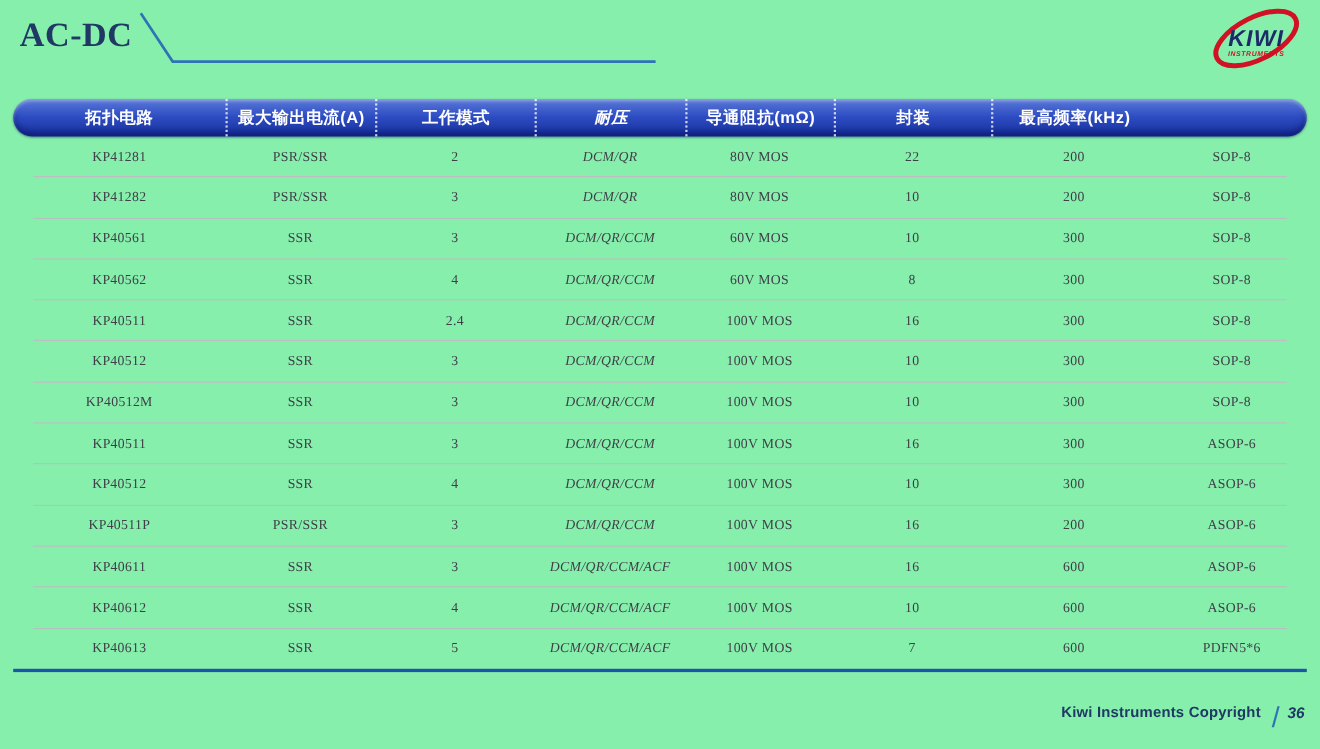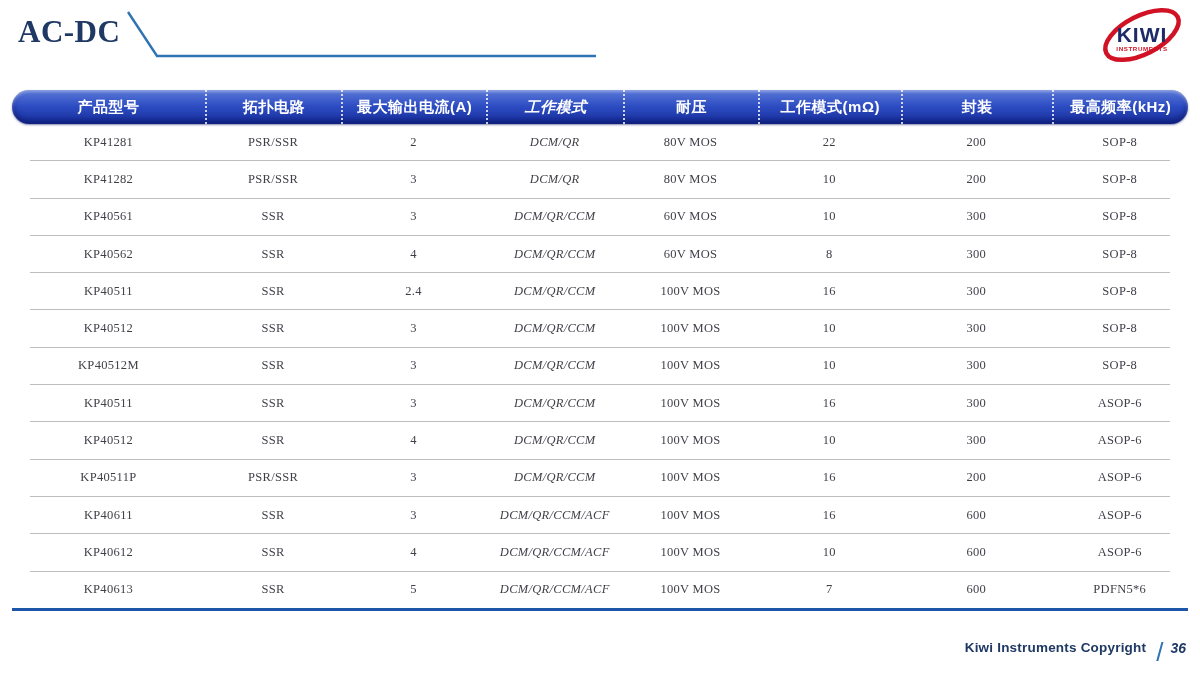--- a/index.html
+++ b/index.html
@@ -1,34 +1,34 @@
 <!DOCTYPE html>
 <html style="--title_red: #e0141c; --navy: #1f3864; --divider_blue: #2e74b5; --header_grad_top: #5a79d8; --header_grad_mid: #2d4cc2; --header_grad_bottom: #18309e; --table_bottom_line: #1d55a8; --row_divider: #bdbdc2; --cell_text: #3f3f48; --logo_red: #d01224; --logo_navy: #1d2b69;"><head>
 <meta charset="utf-8">
 <style>
   html,body{margin:0;padding:0;background:#e9e9e9;}
   .slide{
-    position:relative;width:1200px;height:681px;background:#ffffff;
+    position:relative;width:1200px;height:681px;background:#86efac;
     overflow:hidden;font-family:"Liberation Sans",sans-serif;
     margin:0 auto;
   }
   
   .cat-title{
     position:absolute;left:18px;top:14px;
     font-family:"Liberation Serif",serif;font-weight:bold;
     font-size:31px;color:var(--navy,#1f3864);letter-spacing:.5px;
   }
   .title-divider{position:absolute;left:0;top:0;pointer-events:none;}
   .main-title{
     position:absolute;left:172px;top:16px;
     font-family:"Liberation Serif",serif;
     font-size:29px;color:var(--title_red,#e0141c);letter-spacing:1px;
     white-space:nowrap;
   }
-  .logo{position:absolute;right:8px;top:4px;width:100px;height:64px;}
+  .logo{position:absolute;right:8px;top:4px;width:100px;height:64px;font-style:italic;}
   
   .table{position:absolute;left:12px;right:12px;top:90px;}
   .thead{
     display:flex;height:34px;align-items:center;border-radius:17px;
     background:linear-gradient(180deg,
       var(--header_grad_top,#5a79d8) 0%,
       var(--header_grad_mid,#2d4cc2) 48%,
       var(--header_grad_bottom,#18309e) 100%);
     box-shadow:inset 0 2px 3px rgba(255,255,255,.35),
                inset 0 -4px 6px rgba(5,15,90,.55),
@@ -84,26 +84,25 @@
   <div class="logo">
     <svg width="100" height="64" viewBox="0 0 100 64">
       <ellipse cx="50" cy="31" rx="40" ry="19" fill="none" stroke="#d01224" stroke-width="4.5" transform="rotate(-27 50 31)"></ellipse>
       <text x="50" y="38" text-anchor="middle" font-family="Liberation Sans, sans-serif" font-weight="bold" font-size="21" letter-spacing="1" fill="#1d2b69">KIWI</text>
       <text x="50" y="46.5" text-anchor="middle" font-family="Liberation Sans, sans-serif" font-weight="bold" font-size="6.2" letter-spacing="0.6" fill="#d01224">INSTRUMENTS</text>
     </svg>
   </div>
 
   <div class="table">
     <div class="thead">
-        <div class="th">产品型号</div>
         <div class="th">拓扑电路</div>
         <div class="th">最大输出电流(A)</div>
         <div class="th">工作模式</div>
         <div class="th">耐压</div>
-        <div class="th">工作模式(mΩ)</div>
+        <div class="th">导通阻抗(mΩ)</div>
         <div class="th">封装</div>
         <div class="th">最高频率(kHz)</div>
       </div>
     <div class="tbody">
         <div class="row">
           <div class="td">KP41281</div>
           <div class="td">PSR/SSR</div>
           <div class="td">2</div>
           <div class="td">DCM/QR</div>
           <div class="td">80V MOS</div>

